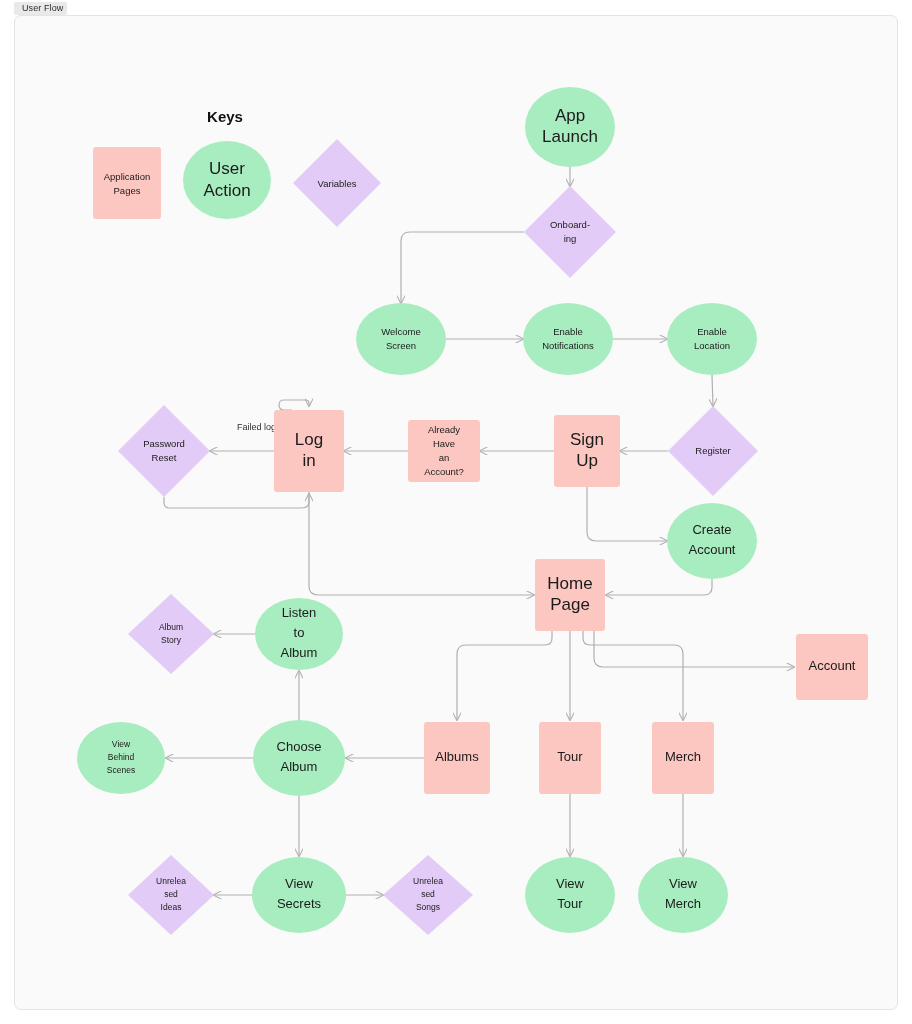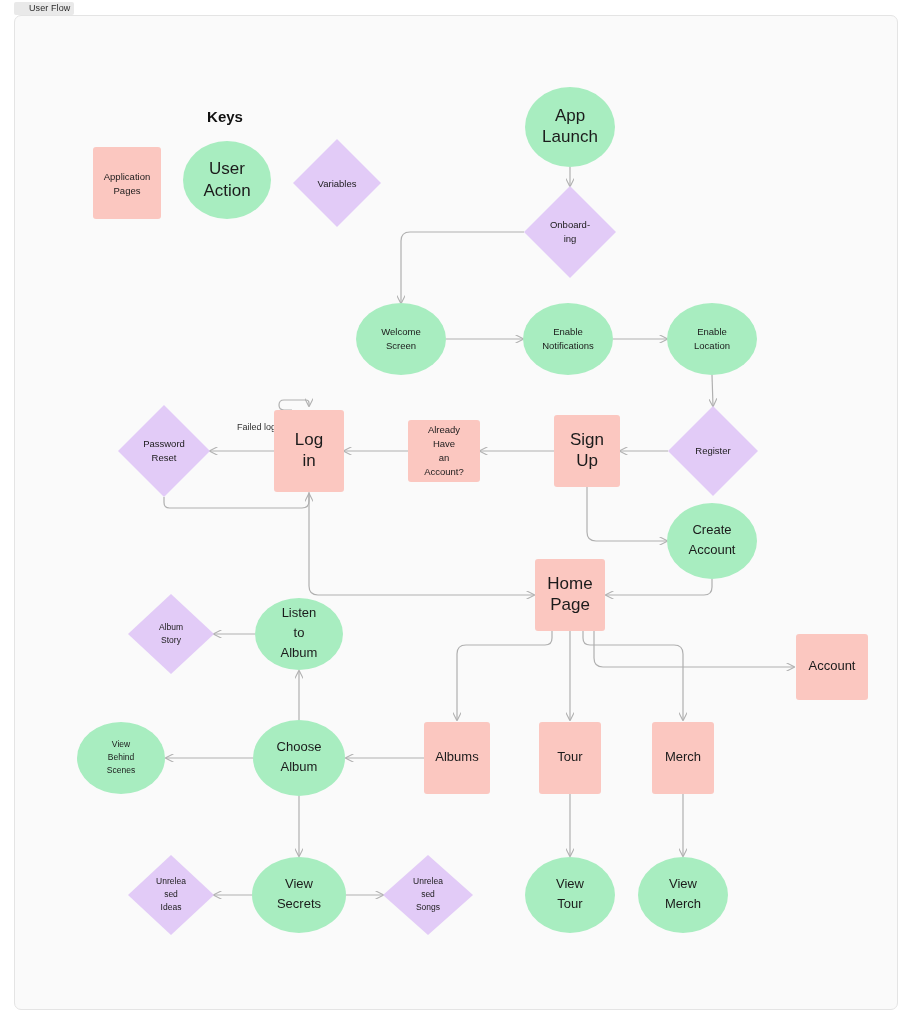--- a/index.html
+++ b/index.html
@@ -17,21 +17,21 @@
     overflow: hidden;
   }
   
   #frame-label {
     position: absolute;
     left: 14px;
     top: 2px;
     font-size: 9px;
     color: #2b2b2b;
     background: #e9e9e9;
-    padding: 1px 4px 2px 15px;
+    padding: 1px 4px 2px 8px;
     border-radius: 2px;
     line-height: 10px;
     letter-spacing: 0.1px;
     white-space: nowrap;
   }
   
   #frame {
     position: absolute;
     left: 14px;
     top: 15px;

